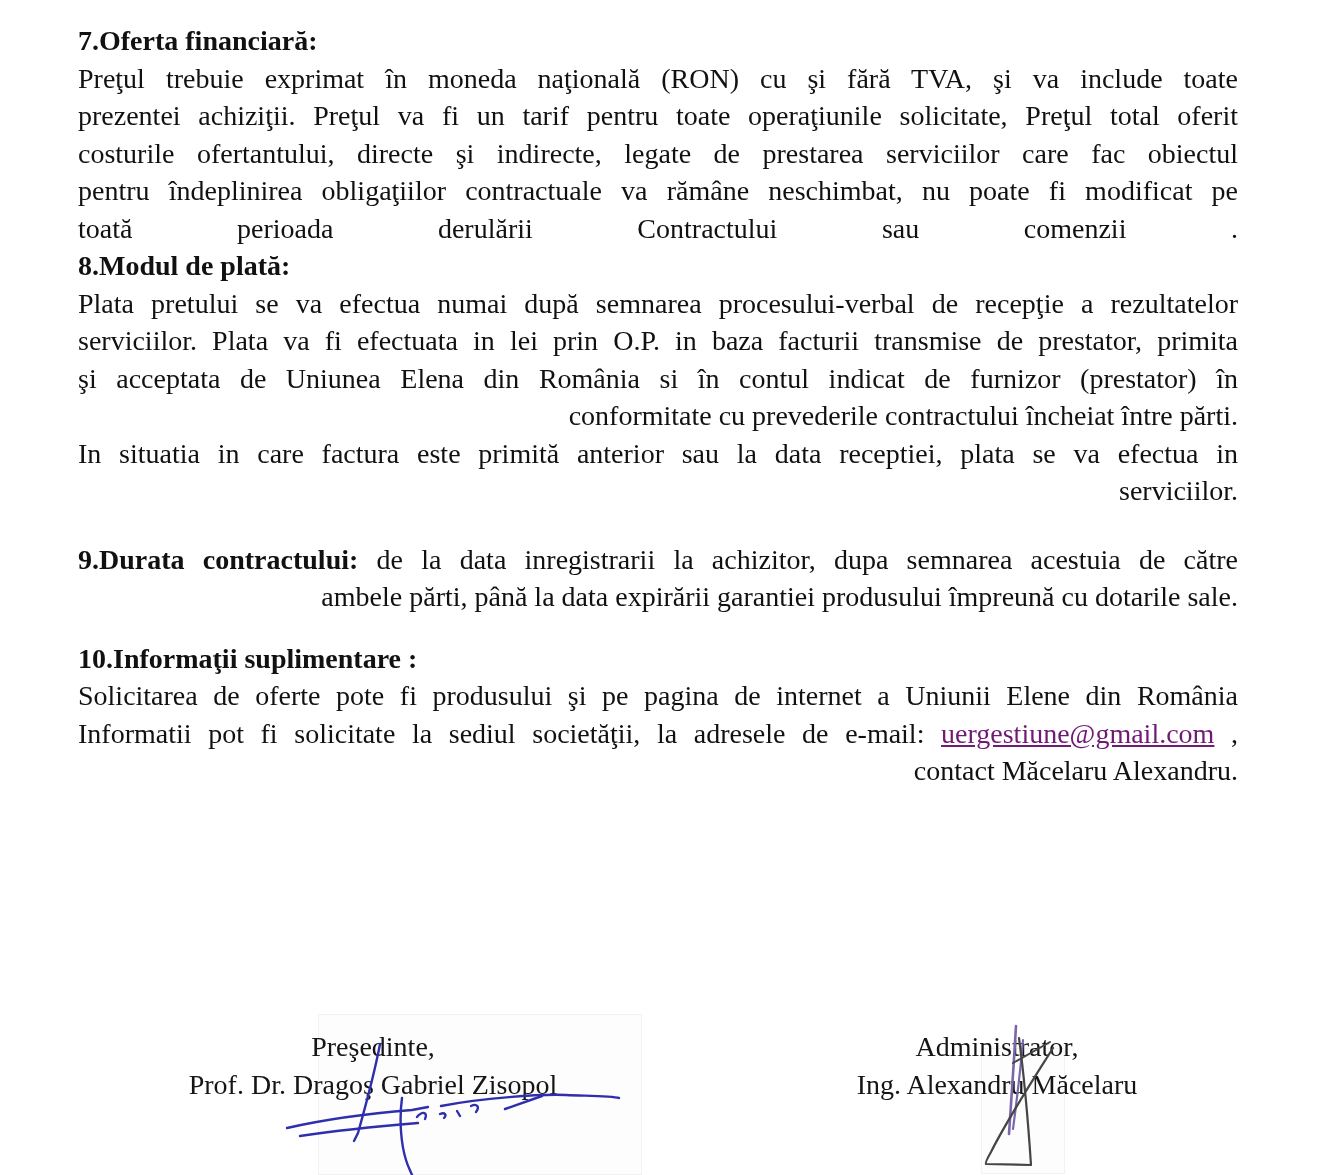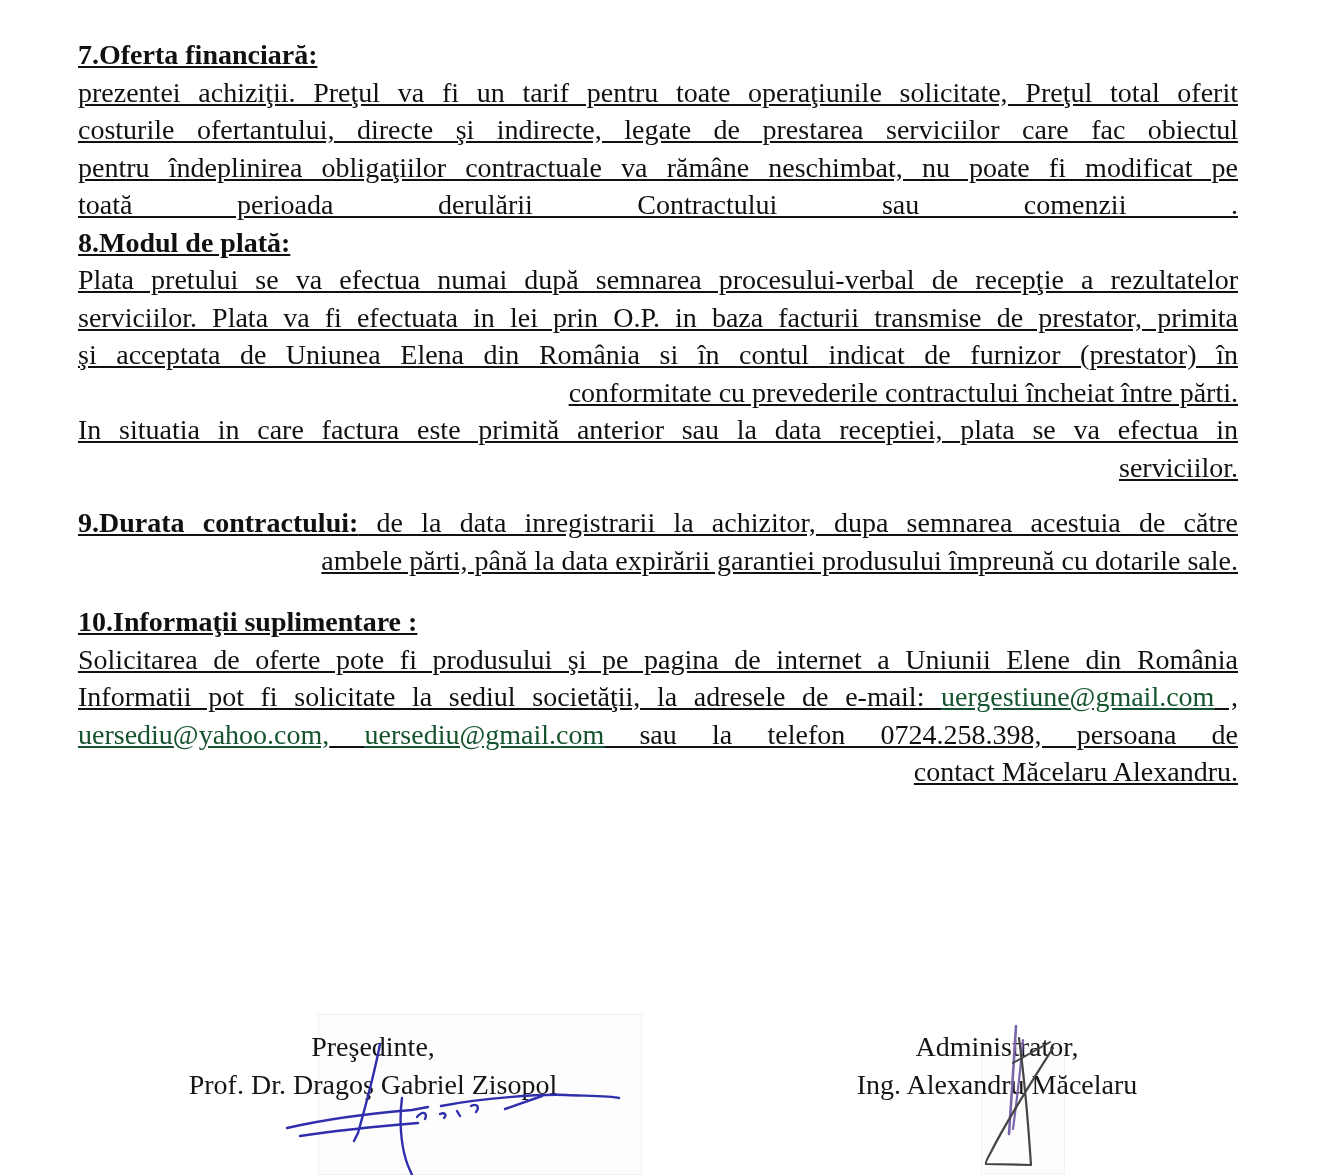--- a/index.html
+++ b/index.html
@@ -4,32 +4,32 @@
 <style>
   html,body{margin:0;padding:0;background:#ffffff;}
   #page{
     position:relative;
     width:1320px;height:1175px;
     background:#ffffff;
     font-family:"Liberation Serif","DejaVu Serif",serif;
     color:#111111;
     overflow:hidden;
   }
-  .content{position:absolute;left:78px;top:36px;width:1160px;text-decoration:underline;}
+  .content{position:absolute;left:78px;top:22px;width:1160px;}
   .line{
     height:37.5px;line-height:37.5px;font-size:28px;
     text-align:right;overflow:hidden;
   }
   .j{text-align:justify;text-align-last:justify;}
   .heading{font-weight:bold;text-align:left;text-align-last:left;}
   .sec-8{}
-  .sec-9{margin-top:18px;}
+  .sec-9{margin-top:31px;}
   .sec-10{margin-top:24px;}
   .lead-bold{font-weight:bold;}
-  .email-link{color:#14532d;text-decoration:underline;cursor:pointer;}
+  .email-link{color:#701a75;text-decoration:underline;cursor:pointer;}
   .sig-block{
     position:absolute;width:420px;text-align:center;
     font-size:28px;line-height:38px;color:#151515;
   }
   .sig-left{left:163px;top:1028px;}
   .sig-right{left:787px;top:1028px;}
   .scanbox{position:absolute;background:#fdfdfd;border:1px solid #f2f2f2;}
   .box-left{left:318px;top:1014px;width:322px;height:159px;}
   .box-right{left:981px;top:1048px;width:82px;height:124px;}
   #ink{position:absolute;left:0;top:0;pointer-events:none;}
@@ -39,20 +39,21 @@
 
 <div id="page">
 
   <div class="scanbox box-left"></div>
   <div class="scanbox box-right"></div>
 
   <div class="content">
 
     <div>
       <div class="line heading">7.Oferta financiară:</div>
+      <div class="line j">Preţul trebuie exprimat în moneda naţională (RON)  cu şi fără TVA, şi va include toate</div>
       <div class="line j">prezentei achiziţii. Preţul va fi un tarif pentru toate operaţiunile solicitate, Preţul total oferit</div>
       <div class="line j">costurile ofertantului, directe şi indirecte, legate de prestarea serviciilor care fac obiectul</div>
       <div class="line j">pentru îndeplinirea obligaţiilor contractuale va rămâne neschimbat, nu poate fi modificat pe</div>
       <div class="line j">toată perioada derulării Contractului sau comenzii .</div>
     </div>
 
     <div class="sec-8">
       <div class="line heading">8.Modul de plată:</div>
       <div class="line j">Plata pretului se va efectua numai după semnarea procesului-verbal de recepţie a rezultatelor</div>
       <div class="line j">serviciilor. Plata va fi efectuata in lei prin O.P. in baza facturii transmise de prestator, primita</div>
@@ -64,22 +65,20 @@
 
     <div class="sec-9">
       <div class="line j"><span class="lead-bold">9.Durata contractului:</span><span> de la data inregistrarii la achizitor, dupa semnarea acestuia de către</span></div>
       <div class="line">ambele părti, până la data expirării garantiei produsului împreună cu dotarile sale.</div>
     </div>
 
     <div class="sec-10">
       <div class="line heading">10.Informaţii suplimentare :</div>
       <div class="line j">Solicitarea de oferte pote fi produsului şi pe pagina de internet a Uniunii Elene din România</div>
       <div class="line j"><span>Informatii pot fi solicitate la sediul societăţii, la adresele de e-mail: </span><a class="email-link">uergestiune@gmail.com</a><span> ,</span></div>
-      <div class="line j"><a class="email-link">uersediu@yahoo.com,</a>
-        <a class="email-link">uersediu@gmail.com</a><span> sau la telefon 0724.258.398, persoana de</span></div>
       <div class="line">contact Măcelaru Alexandru.</div>
     </div>
 
   </div>
 
   <div class="sig-block sig-left">
     <div>Preşedinte,</div>
     <div>Prof. Dr. Dragoş Gabriel Zisopol</div>
   </div>
 

